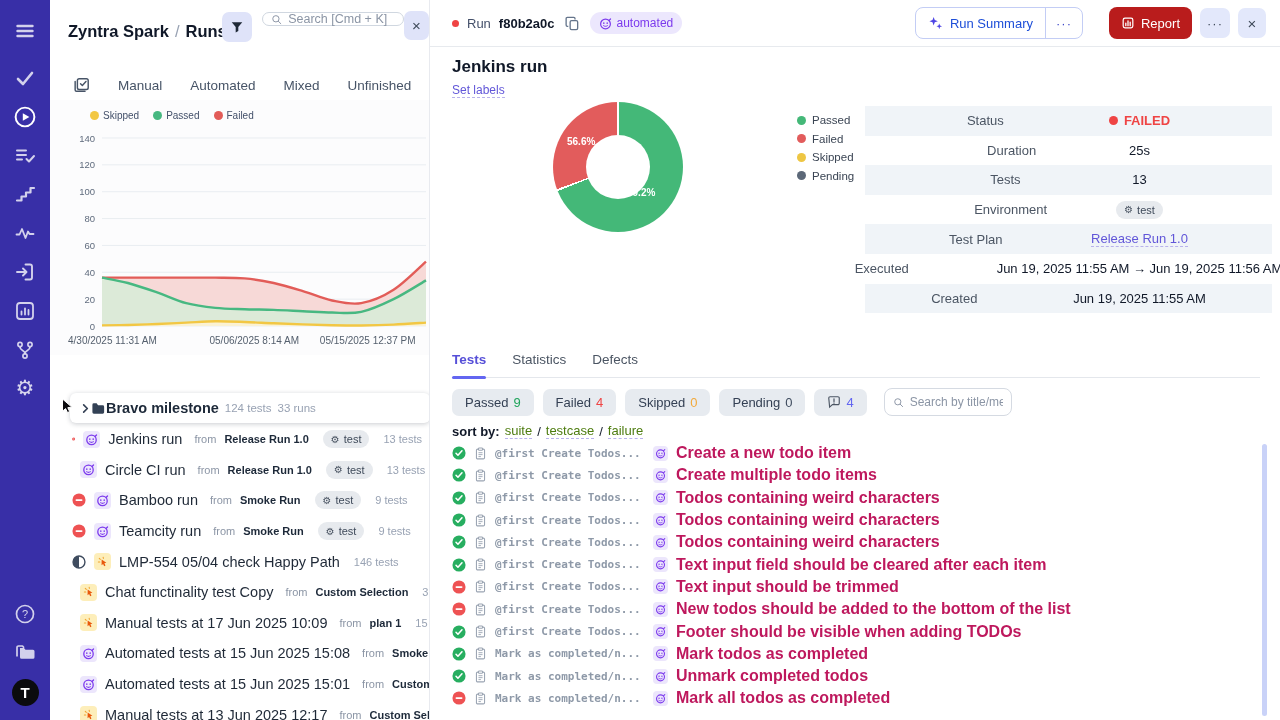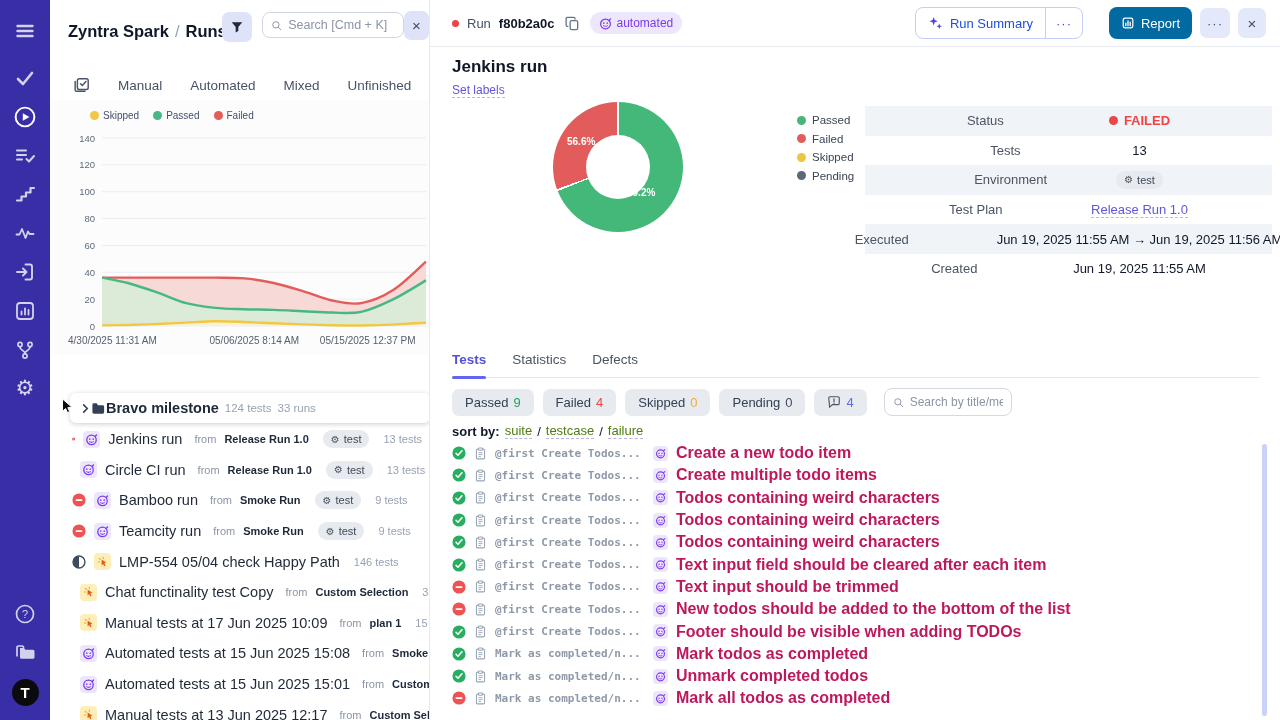--- a/index.html
+++ b/index.html
@@ -15,21 +15,21 @@
   .gear-glyph { font-size:21px; line-height:22px; color:rgba(255,255,255,.8); font-family:"DejaVu Sans",sans-serif; }
   .logo-circle { width:27px; height:27px; border-radius:50%; background:#0b0b0e; color:#fff; display:flex; align-items:center; justify-content:center; font-weight:bold; font-size:15px; }
 
   
   .left-panel { position:absolute; left:50px; top:0; width:380px; height:720px; background:#fff; overflow:hidden; border-right:1px solid #e8eaef; }
   .lp-title { position:absolute; left:18px; top:22px; font-size:16.5px; color:#101828; white-space:nowrap; }
   .lp-title .proj { font-weight:bold; }
   .lp-title .sep { color:#98a2b3; margin:0 6px; font-weight:normal; }
   .lp-title .page { font-weight:bold; }
   .filter-btn { position:absolute; left:172px; top:12px; width:30px; height:30px; background:#dfe3f9; border:none; border-radius:7px; display:flex; align-items:center; justify-content:center; cursor:pointer; }
-  .lp-search { position:absolute; left:212px; top:12px; width:142px; height:26px; border:1px solid #d0d7e0; border-radius:8px; background:#fff; display:flex; align-items:center; padding:0 8px; gap:6px; }
+  .lp-search { position:absolute; left:212px; top:12px; width:142px; height:14px; border:1px solid #d0d7e0; border-radius:8px; background:#fff; display:flex; align-items:center; padding:0 8px; gap:6px; }
   .lp-search input { border:none; outline:none; width:100%; font-size:12.5px; color:#344054; font-family:inherit; background:transparent; }
   .lp-search input::placeholder { color:#8b95a5; }
   .lp-close { position:absolute; left:354px; top:11px; width:25px; height:29px; background:#dfe3f9; border:none; border-radius:7px; font-size:15px; color:#3f4a5a; cursor:pointer; line-height:1; }
   .lp-tabs { position:absolute; left:0; top:70px; width:380px; height:30px; display:flex; align-items:center; padding-left:22px; gap:28px; }
   .lp-tabs .tab { font-size:13.5px; color:#475467; cursor:pointer; white-space:nowrap; }
   .select-ico { display:flex; color:#475467; }
 
   .chart-area { position:absolute; left:0; top:100px; width:380px; height:255px; background:#fcfcfd; }
   .chart-legend { position:absolute; left:40px; top:10px; display:flex; gap:14px; align-items:center; }
   .chart-legend .li { display:flex; align-items:center; gap:4px; font-size:10px; color:#43506a; }
@@ -58,21 +58,21 @@
   .rp-header { position:absolute; left:0; top:0; width:850px; height:47px; border-bottom:1px solid #e7eaee; display:flex; align-items:center; padding:0 14px 0 22px; gap:8px; }
   .status-dot { width:7px; height:7px; border-radius:50%; background:#ef4444; flex:0 0 auto; }
   .rh-run { font-size:13px; color:#44506a; }
   .rh-id { font-size:13px; font-weight:bold; color:#101828; }
   .copy-btn { background:none; border:none; cursor:pointer; display:flex; padding:2px; }
   .auto-badge { display:inline-flex; align-items:center; gap:5px; height:22px; padding:0 9px; border-radius:11px; background:#ece7fd; color:#7c3aed; font-size:12px; cursor:pointer; }
   .rh-right { margin-left:auto; display:flex; align-items:center; gap:8px; }
   .summary-split { display:flex; align-items:stretch; height:32px; border:1px solid #c3cdf5; border-radius:8px; background:#fff; overflow:hidden; }
   .summary-main { display:flex; align-items:center; gap:7px; padding:0 12px; border:none; background:none; font-size:13px; color:#1d4ed8; font-family:inherit; cursor:pointer; }
   .summary-more { border:none; border-left:1px solid #c3cdf5; background:none; padding:0 10px; color:#3f4ac9; font-size:13px; letter-spacing:1px; cursor:pointer; }
-  .report-btn { display:flex; align-items:center; gap:6px; height:32px; padding:0 12px; margin-left:18px; background:#0369a1; color:#fff; border:none; border-radius:8px; font-size:13px; font-family:inherit; cursor:pointer; }
+  .report-btn { display:flex; align-items:center; gap:6px; height:32px; padding:0 12px; margin-left:18px; background:#b91c1c; color:#fff; border:none; border-radius:8px; font-size:13px; font-family:inherit; cursor:pointer; }
   .more-btn { width:30px; height:30px; background:#e3e8fb; border:none; border-radius:7px; color:#3f4a5a; font-size:13px; letter-spacing:1px; cursor:pointer; }
   .close-btn { width:28px; height:30px; background:#e3e8fb; border:none; border-radius:7px; color:#3f4a5a; font-size:15px; cursor:pointer; }
 
   .rp-title { position:absolute; left:22px; top:57px; font-size:17px; font-weight:bold; color:#101828; }
   .set-labels { position:absolute; left:22px; top:83px; font-size:12px; color:#6156d8; border-bottom:1px dashed #b9b3ec; cursor:pointer; }
 
   .donut { position:absolute; left:123px; top:102px; width:130px; height:130px; border-radius:50%; }
   .donut::after { content:""; position:absolute; left:33px; top:33px; width:64px; height:64px; border-radius:50%; background:#fff; }
   .donut-label { position:absolute; font-size:10px; font-weight:bold; color:#fff; z-index:2; }
   .dl-failed { left:14px; top:34px; }
@@ -518,20 +518,26 @@
       </div>
 
     <div class="details" id="details">
         <div class="d-row">
           <span class="d-label">Status</span>
           <span class="d-value">
             <span class="d-status"><span class="dot"></span>FAILED</span>
           </span>
         </div>
         <div class="d-row">
+          <span class="d-label">Duration</span>
+          <span class="d-value">
+            <span>25s</span>
+          </span>
+        </div>
+        <div class="d-row">
           <span class="d-label">Tests</span>
           <span class="d-value">
             <span>13</span>
           </span>
         </div>
         <div class="d-row">
           <span class="d-label">Environment</span>
           <span class="d-value">
             <span class="env-badge" style="margin-left:0"><span class="gear-s">⚙</span>test</span>
           </span>

